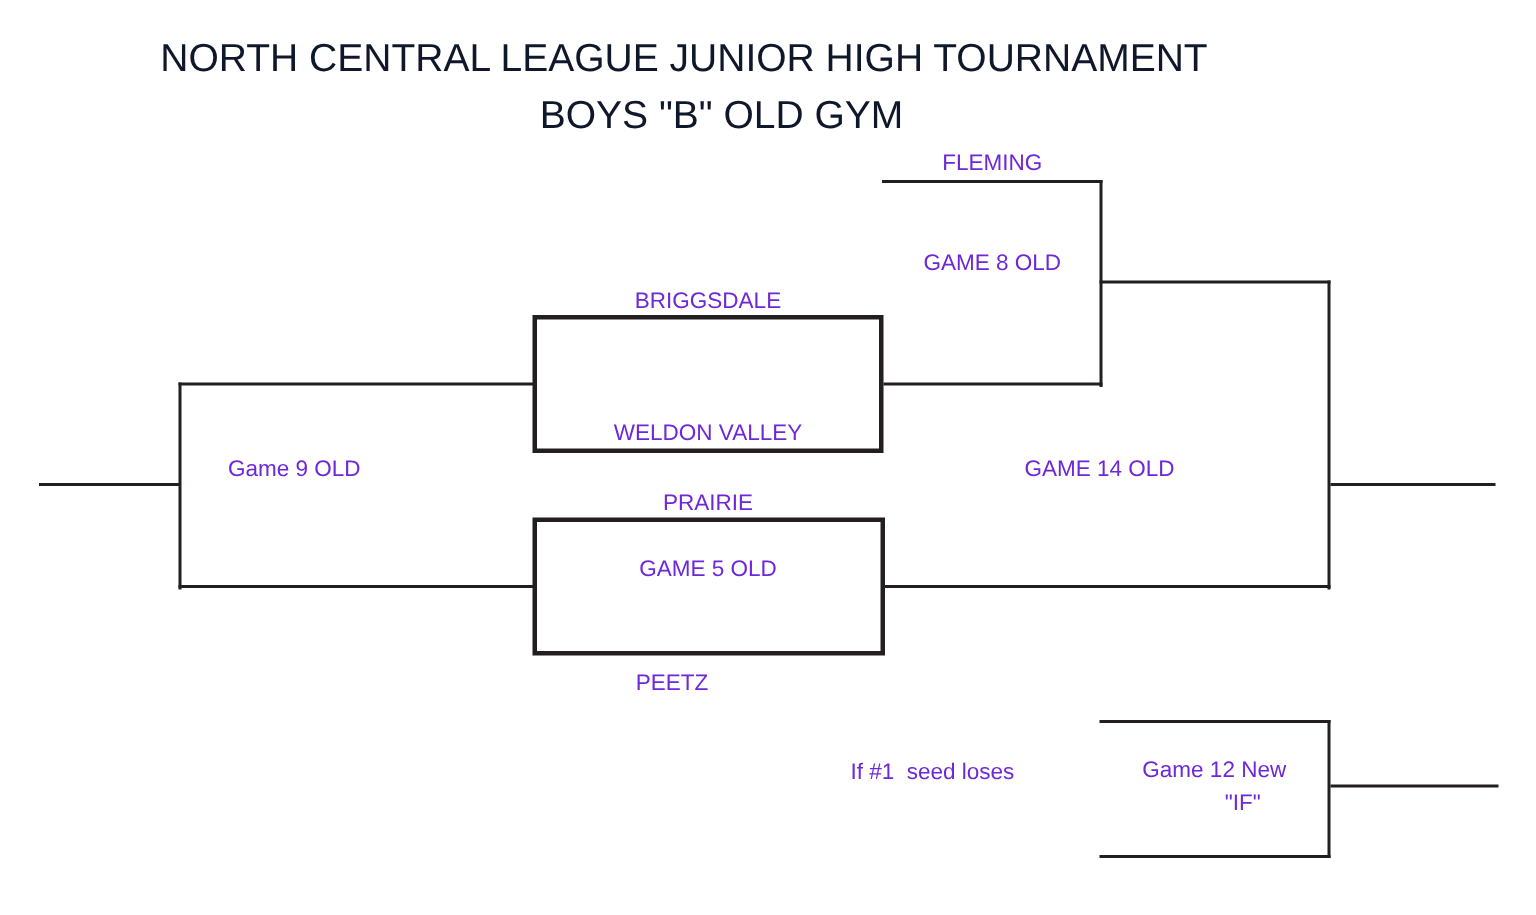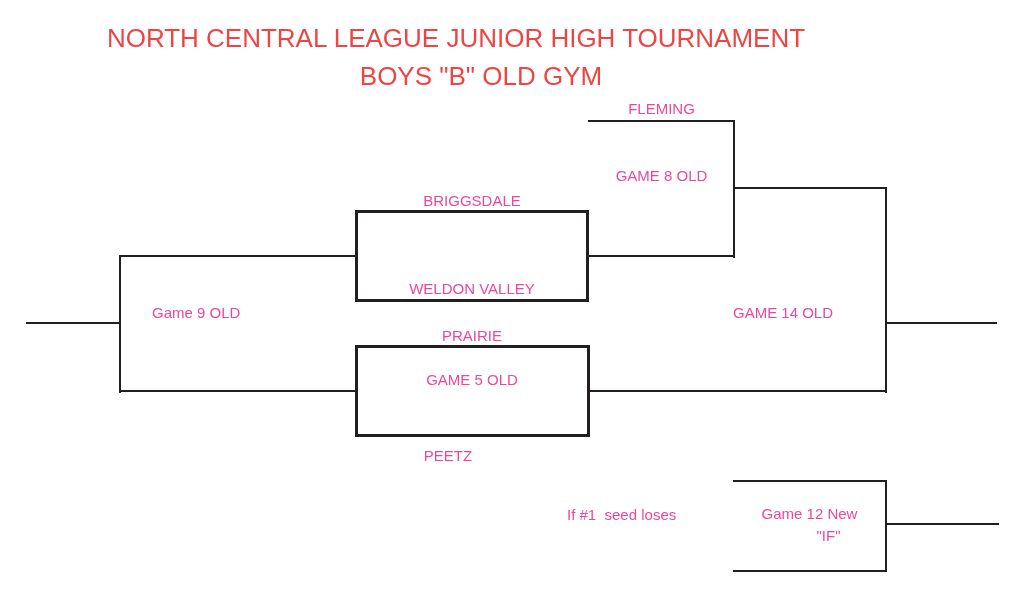--- a/index.html
+++ b/index.html
@@ -29,30 +29,30 @@
   .box {
     position: absolute;
     border: 3px solid #231f20;
     box-sizing: border-box;
     background: transparent;
   }
   .lbl {
     position: absolute;
     font-size: 15px;
     line-height: 19px;
-    color: #ec4899;
+    color: #6d28d9;
     white-space: pre;
   }
   .center { text-align: center; }
-  .right { text-align: center; }
+  .right { text-align: left; }
   .title {
     position: absolute;
     font-size: 26px;
     line-height: 32px;
-    color: #ef4444;
+    color: #0f172a;
     text-align: center;
     white-space: pre;
   }
 </style>
 </head>
 <body>
 
 <div id="stage">
 
   <div class="title" style="left:56px; top:22px; width:800px;">NORTH CENTRAL LEAGUE JUNIOR HIGH TOURNAMENT</div>

